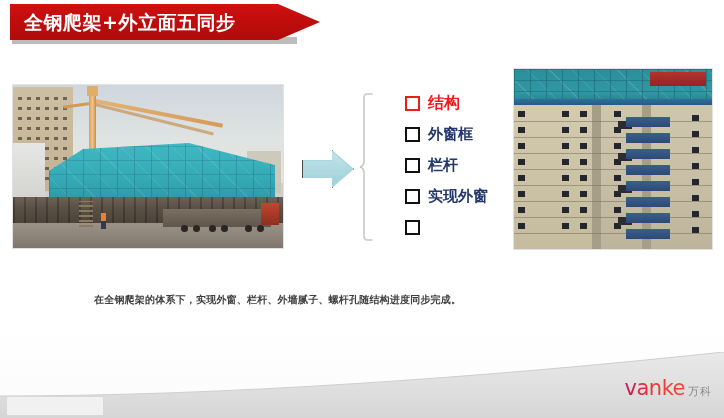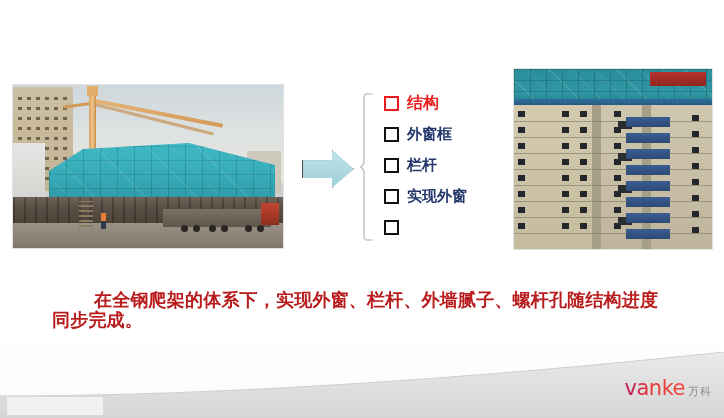--- a/index.html
+++ b/index.html
@@ -125,36 +125,36 @@
   .arrow-shape2{
     position:absolute;inset:0;
     background:linear-gradient(180deg,#c4e4ea,#9ccfd8);
     -webkit-clip-path:polygon(1px 11px, 30px 11px, 30px 2px, 50px 19px, 30px 36px, 30px 27px, 1px 27px);
     clip-path:polygon(1px 11px, 30px 11px, 30px 2px, 50px 19px, 30px 36px, 30px 27px, 1px 27px);
   }
 
   
   .brace{position:absolute;left:358px;top:92px;width:16px;height:150px;}
   .brace svg{display:block;}
-  .list{position:absolute;left:384px;top:88px;width:150px;}
+  .list{position:absolute;left:405px;top:88px;width:150px;}
   .list-item{
     display:flex;align-items:center;height:31px;
   }
   .bullet{
     width:11px;height:11px;border:2px solid #111111;margin-right:8px;flex:0 0 auto;
     background:transparent;
   }
   .bullet.red{border-color:#ee1c1c;}
   .item-label{font-size:15px;font-weight:bold;color:#23376b;white-space:nowrap;}
   .item-label.red{color:#ee1c1c;font-size:16px;}
 
   
   .body-text{
     position:absolute;left:52px;top:290px;width:620px;
-    font-size:18px;font-weight:bold;color:#b91c1c;line-height:20px;
+    font-size:10px;font-weight:bold;color:#404040;line-height:20px;
     text-indent:42px;letter-spacing:.2px;
   }
 
   
   .footer{position:absolute;left:0;top:352px;width:724px;height:66px;overflow:hidden;}
   .footer svg{display:block;}
   .logo{position:absolute;right:12px;top:378px;display:flex;align-items:flex-end;}
   .logo-en{
     font-size:21px;font-weight:normal;letter-spacing:-0.5px;line-height:1;
     background:linear-gradient(90deg,#c2185b 0%,#e53935 45%,#f4423a 100%);
@@ -165,20 +165,25 @@
     position:absolute;left:6px;top:396px;width:96px;height:18px;
     background:#f1f1f1;border:1px solid #d8d8d8;
   }
 </style>
 </head>
 <body>
 
 <div class="slide">
   <div class="bg-tint"></div>
 
+  <div class="ribbon-wrap">
+    <div class="ribbon-shadow"></div>
+    <div class="ribbon"></div>
+    <div class="ribbon-title">全钢爬架+外立面五同步</div>
+  </div>
 
   <div class="photo photo-left">
     <div class="lp-sky"></div>
     <div class="lp-bldg1">
       <span class="win" style="left:5px;top:10px"></span>
         <span class="win" style="left:14px;top:10px"></span>
       <span class="win" style="left:23px;top:10px"></span>
         <span class="win" style="left:32px;top:10px"></span>
       <span class="win" style="left:41px;top:10px"></span>
         <span class="win" style="left:50px;top:10px"></span>

